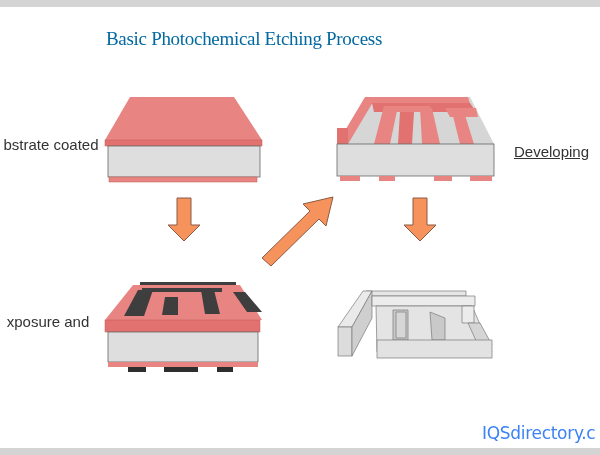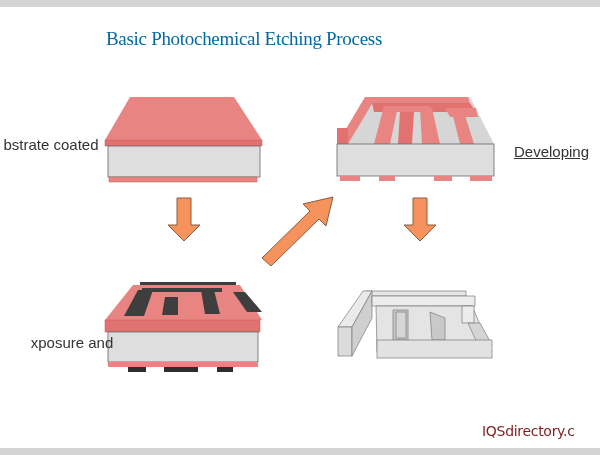--- a/index.html
+++ b/index.html
@@ -15,21 +15,21 @@
     font-family: Liberation Serif, serif; font-size: 19px; color: #0369a1;
     letter-spacing: -0.3px;
   }
   .label {
     position: absolute; font-size: 15px; color: #333; line-height: 19px;
   }
   .lbl-right { text-align: center; }
   .lbl-center { text-align: center; }
   .diagram { position: absolute; left: 0; top: 0; }
   .watermark {
-    position: absolute; left: 482px; top: 423px; font-size: 14px; color: #7f1d1d;
+    position: absolute; left: 482px; top: 423px; font-size: 17px; color: #3b82f6;
     font-family: "DejaVu Sans", sans-serif; letter-spacing: -0.3px; white-space: nowrap;
   }
 </style>
 </head>
 <body>
 
 <div class="topbar"></div>
 
 <div class="title">Basic Photochemical Etching Process</div>
 
@@ -128,21 +128,21 @@
 </svg>
 
 <div class="label lbl-right" style="left:0; top:135px; width:102px;">
   <div>bstrate coated</div>
 </div>
 
 <div class="label" style="left:514px; top:142px;text-decoration:underline;">
   <div>Developing</div>
 </div>
 
-<div class="label lbl-center" style="left:0; top:333px; width:96px;padding-left:24px;">
+<div class="label lbl-center" style="left:0; top:312px; width:96px;">
   <div>xposure and</div>
 </div>
 
 <div class="label lbl-center" style="left:522px; top:315px; width:78px;">
 </div>
 
 <div class="watermark">IQSdirectory.c</div>
 
 <div class="bottombar"></div>
 

